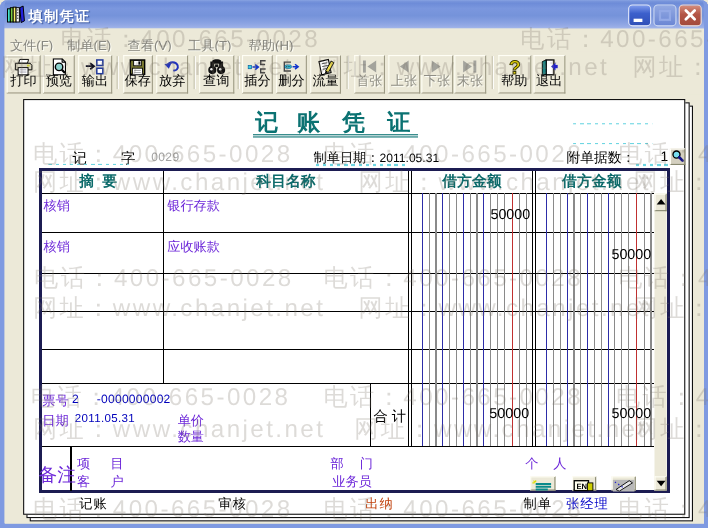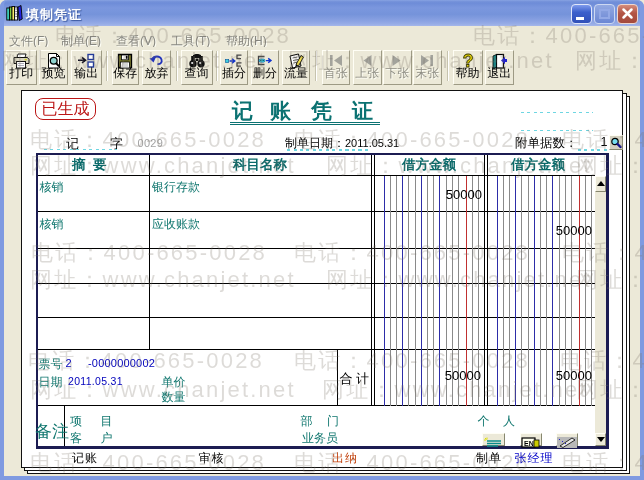--- a/index.html
+++ b/index.html
@@ -15,21 +15,21 @@
 .tb .lbl{position:absolute;bottom:2px;left:0;right:0;letter-spacing:0px;}
 .tb svg{position:absolute;top:2px;left:50%;transform:translateX(-50%);}
 .tb.off{color:#8f8e85;text-shadow:1px 1px 0 #fdfdf5;}
 .tsep{position:absolute;top:4px;width:2px;height:30px;border-left:1px solid #c6c3ae;border-right:1px solid #fff;}
 #client{position:absolute;left:0;top:86px;width:644px;height:390px;background:#ece9d8;overflow:hidden;z-index:5;}
 .pg{position:absolute;background:#fff;border:1.5px solid #111;}
 #pc{position:absolute;left:0;top:0;width:644px;height:480px;z-index:20;}
 #stamp{position:absolute;left:35px;top:97.5px;width:61px;height:22.5px;border:1.5px solid #bb1515;border-radius:8px;color:#bb1515;font-size:16px;text-align:center;line-height:20px;}
 .ttl{position:absolute;top:96.5px;font-size:21px;font-weight:bold;color:#0b7272;}
 .dash{position:absolute;height:1.5px;background:repeating-linear-gradient(90deg,#6ed6e2 0px,#6ed6e2 3px,rgba(0,0,0,0) 3px,rgba(0,0,0,0) 6.5px);}
-.t12{position:absolute;font-size:12px;color:#0f766e;white-space:pre;}
+.t12{position:absolute;font-size:12px;color:#6d28d9;white-space:pre;}
 .t13{position:absolute;font-size:13px;color:#000;white-space:pre;}
 .hdr{position:absolute;font-size:13.5px;font-weight:bold;color:#0b6a6a;white-space:pre;}
 .num{position:absolute;font-size:13px;color:#000;text-align:right;white-space:pre;}
 .blue{color:#0000bb;}
 .sbtn{position:absolute;background:#ece9d8;border:1px solid;border-color:#fffef5 #87876f #87876f #fffef5;}
 #wm{position:absolute;left:0;top:0;width:644px;height:480px;pointer-events:none;z-index:60;overflow:hidden;}
 .w{position:absolute;font-size:22px;letter-spacing:2.2px;color:rgba(122,117,106,0.26);white-space:pre;line-height:21px;}
 </style></head>
 <body>
 <div id="client">
@@ -195,21 +195,20 @@
       </svg>
       <div class="lbl">退出</div>
     </div>
     <div class="tsep" style="left:105.5px"></div>
     <div class="tsep" style="left:175.5px"></div>
     <div class="tsep" style="left:215.5px"></div>
     <div class="tsep" style="left:315px"></div>
     <div class="tsep" style="left:446.5px"></div>
   </div>
 <div id="pc">
-    <div id="stamp">已生成</div>
     <div class="ttl" style="left:232px">记</div>
     <div class="ttl" style="left:270px">账</div>
     <div class="ttl" style="left:311px">凭</div>
     <div class="ttl" style="left:352px">证</div>
     <div style="position:absolute;left:230px;top:121.5px;width:150px;height:1.2px;background:#0b7272"></div>
     <div style="position:absolute;left:230px;top:124.2px;width:150px;height:1.2px;background:#0b7272"></div>
     <div class="t13" style="left:66px;top:134.5px">记</div>
     <div class="t13" style="left:110px;top:134.5px">字</div>
     <div class="t12" style="left:137.5px;top:136.5px;color:#a2a2a2;font-size:11px;letter-spacing:0.3px">0029</div>
     <div class="t13" style="left:285px;top:135px;font-size:12px">制单日期：<span style="font-size:11px">2011.05.31</span></div>

